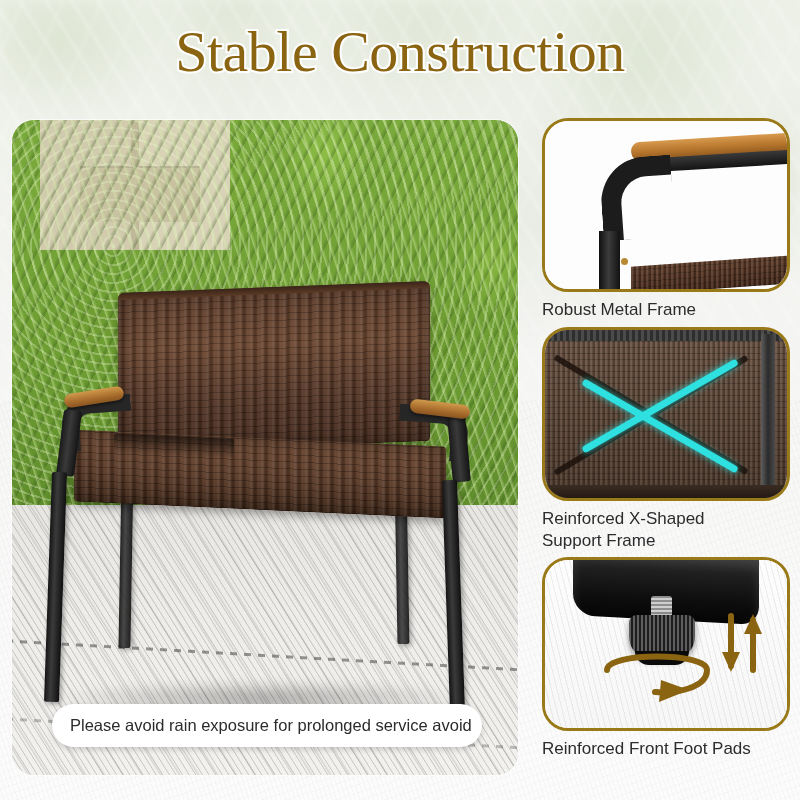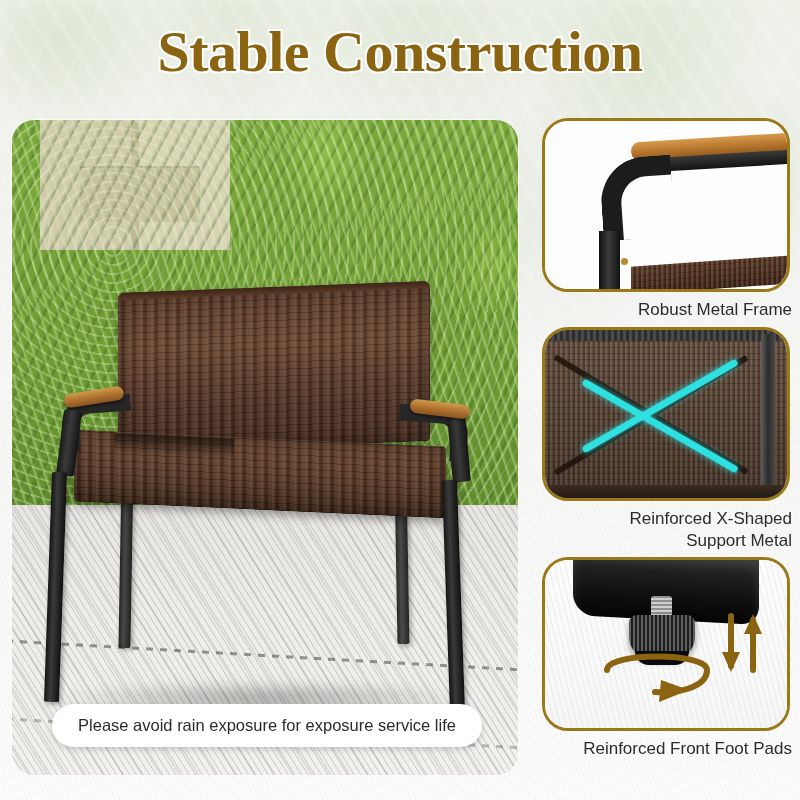--- a/index.html
+++ b/index.html
@@ -85,21 +85,21 @@
   .title-wrap {
     position: absolute;
     left: 0; top: 22px;
     width: 800px;
     text-align: center;
     z-index: 6;
   }
   .title {
     display: inline-block;
     font-family: "Liberation Serif", "DejaVu Serif", serif;
-    font-weight: bold;
+    font-weight: normal;
     font-size: 58px;
     line-height: 1.02;
     letter-spacing: -0.5px;
     color: #8a6410;
     -webkit-text-stroke: 4px #ffffff;
     paint-order: stroke fill;
     text-shadow:
       0 0 3px rgba(255,255,255,.95),
       0 1px 0 rgba(255,255,255,.9);
   }
@@ -326,21 +326,21 @@
     position: relative;
     width: 248px; height: 174px;
     border: 3px solid #9a7a18;
     border-radius: 26px;
     overflow: hidden;
     background: #ffffff;
   }
 
   .detail-caption {
     margin-top: 7px;
-    text-align: right;
+    text-align: left;
     font-size: 17px;
     line-height: 1.28;
     color: #2c2c2c;
     white-space: pre-line;
   }
 
   
   .frame-scene { position: absolute; inset: 0; background: #fdfdfd; }
   .fs-arm-top {
     position: absolute; left: 86px; top: 16px;
@@ -519,21 +519,21 @@
       <div class="arm right"></div>
       <div class="armrest left"></div>
       <div class="armrest right"></div>
 
       <div class="leg fl"></div>
       <div class="leg fr"></div>
     </div>
 
   </div>
 
-  <div class="hero-note nosel">Please avoid rain exposure for exposure service life</div>
+  <div class="hero-note nosel">Please avoid rain exposure for prolonged service avoid</div>
 </div>
 
 <div class="details">
 
   <div class="detail-card">
     <div class="detail-frame">
       <div class="frame-scene">
         <div class="fs-wicker"></div>
         <div class="fs-arm-top"></div>
         <div class="fs-arm-band"></div>
@@ -551,21 +551,21 @@
         <div class="x-top-rail"></div>
         <div class="x-dark-bar d1"></div>
         <div class="x-dark-bar d2"></div>
         <div class="x-cyan c1"></div>
         <div class="x-cyan c2"></div>
         <div class="x-side-post"></div>
         <div class="x-bot-rail"></div>
       </div>
     </div>
     <div class="detail-caption nosel">Reinforced X-Shaped
-Support Metal</div>
+Support Frame</div>
   </div>
 
   <div class="detail-card">
     <div class="detail-frame">
       <div class="pad-scene">
         <div class="pad-leg"></div>
         <div class="pad-bolt"></div>
         <div class="pad-knurl"></div>
 
         <svg class="pad-rot" width="120" height="62" viewBox="0 0 120 62">

